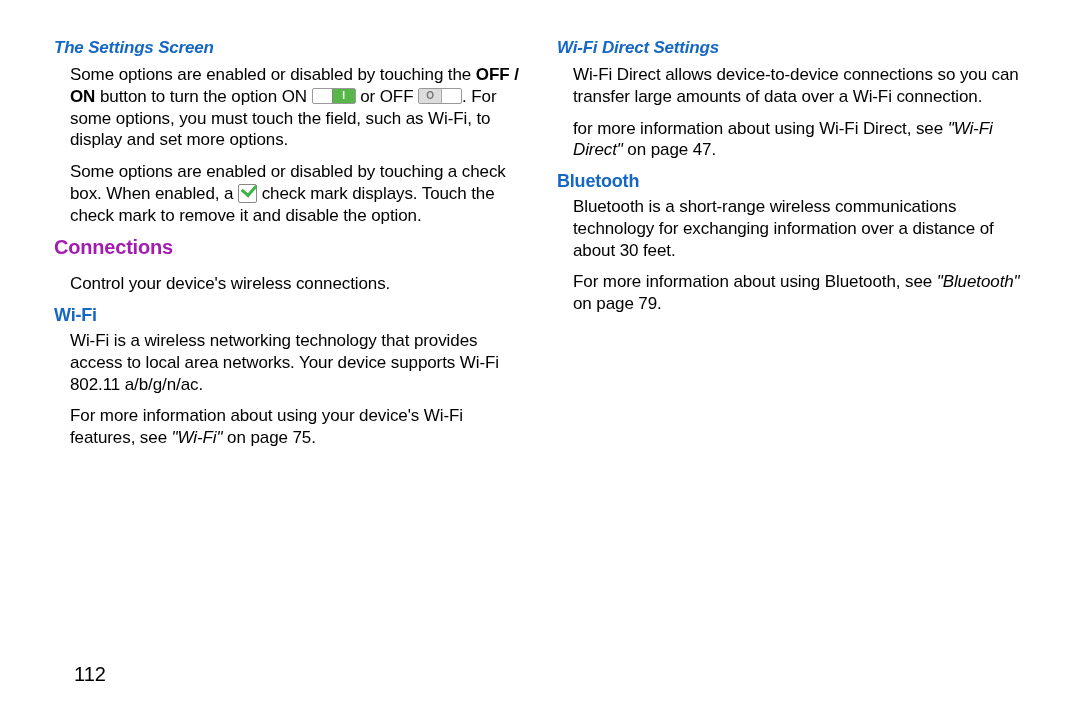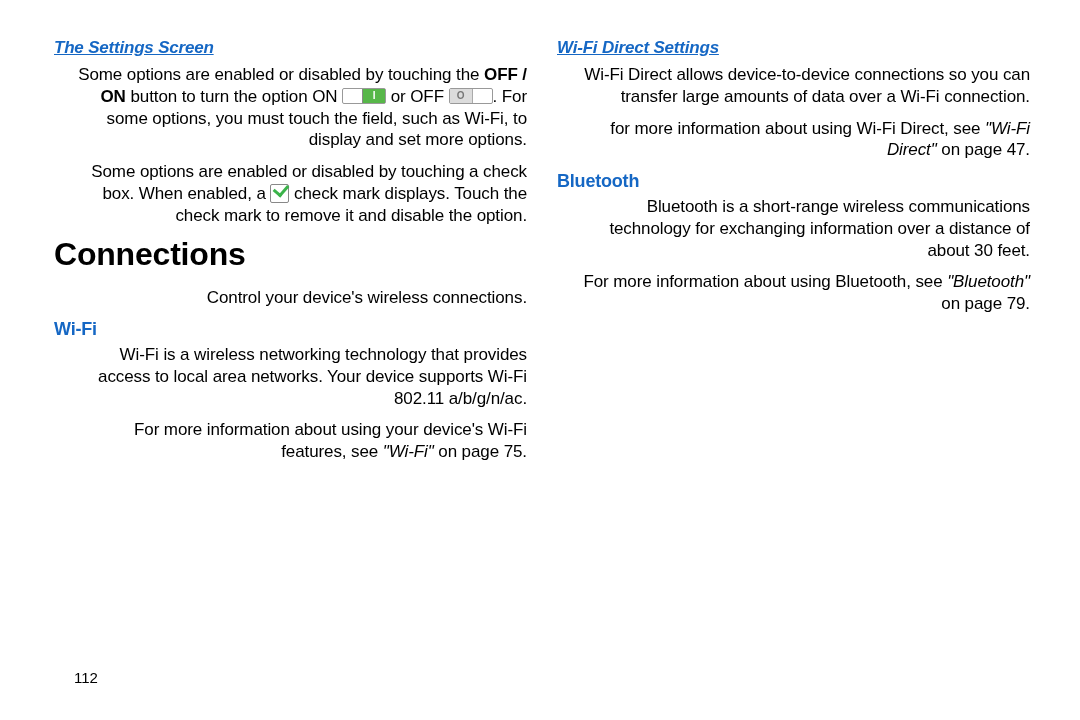--- a/index.html
+++ b/index.html
@@ -23,54 +23,52 @@
   .col {
     width: 478px;
   }
   .h-italic {
     color: #1567c4;
     font-weight: 700;
     font-style: italic;
     font-size: 17px;
     letter-spacing: -0.2px;
     margin: 0 0 6px 0;
-    text-decoration: underline;
   }
   .h-large {
-    color: #000000;
+    color: #a21caf;
     font-weight: 800;
-    font-size: 32px;
+    font-size: 20px;
     letter-spacing: -0.2px;
     margin: 8px 0 14px 0;
   }
   .h-med {
     color: #1567c4;
     font-weight: 800;
     font-size: 18px;
     letter-spacing: -0.2px;
     margin: 8px 0 2px 0;
   }
   p.body {
     font-size: 17px;
     line-height: 1.28;
     margin: 4px 0 10px 0;
     font-weight: 400;
     letter-spacing: -0.1px;
   }
   .indent {
     padding-left: 16px;
-    text-align: right;
   }
   .bold { font-weight: 700; }
   .ital { font-style: italic; }
   .pagenum {
     position: absolute;
     left: 74px;
     bottom: 34px;
-    font-size: 15px;
+    font-size: 20px;
   }
   
   .toggle {
     display: inline-block;
     width: 44px;
     height: 16px;
     border: 1px solid #999;
     background: #fff;
     vertical-align: -2px;
     position: relative;

